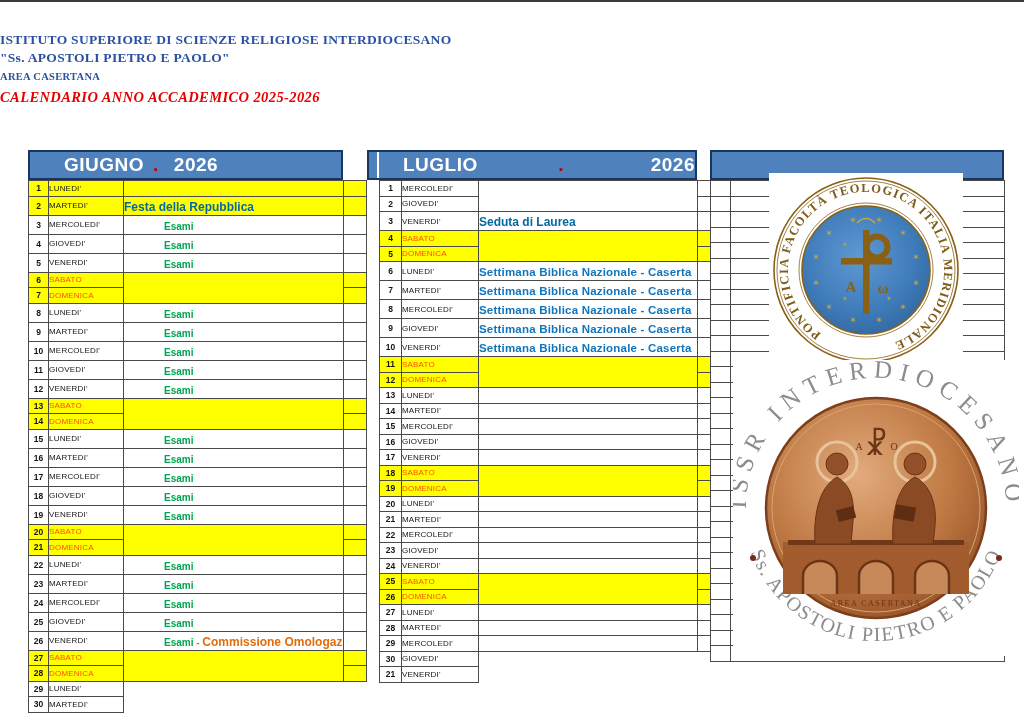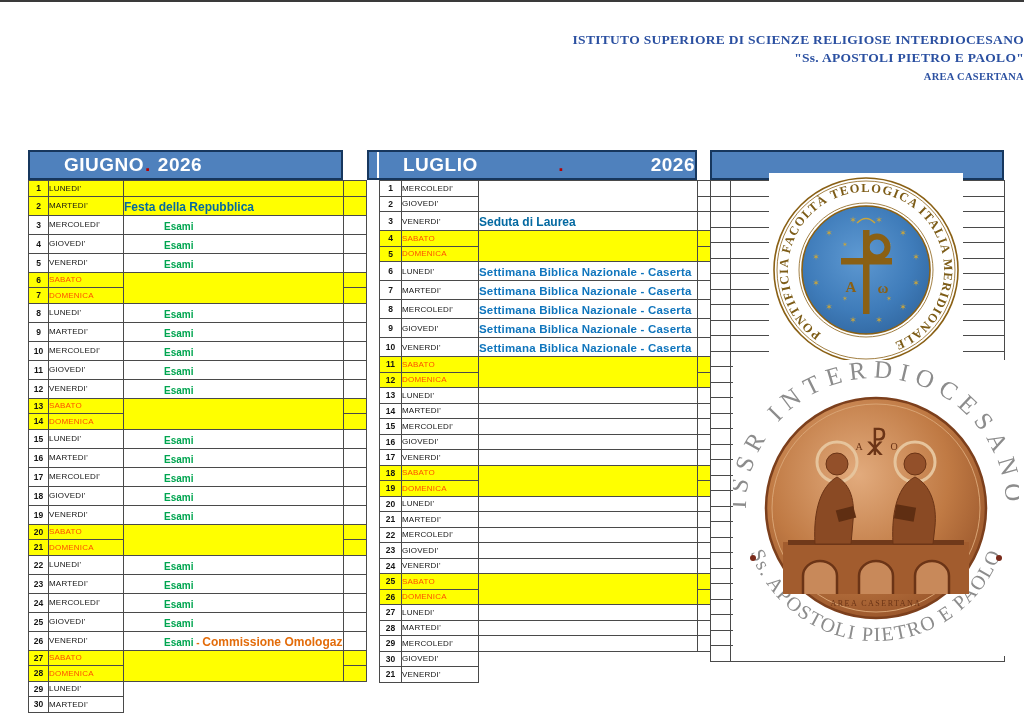--- a/index.html
+++ b/index.html
@@ -3,31 +3,31 @@
 <meta charset="utf-8">
 <style>
   html,body{margin:0;padding:0;}
   body{
     width:1024px;height:725px;position:relative;background:#ffffff;
     font-family:"Liberation Sans",sans-serif;overflow:hidden;
   }
   .top-edge{position:absolute;left:0;top:0;width:1024px;height:2px;background:#3a3a3a;}
 
   
-  .title-block{position:absolute;left:0;top:31px;width:1024px;text-align:right;
+  .title-block{position:absolute;left:0;top:31px;width:1024px;text-align:left;
     font-family:"Liberation Serif",serif;}
   .t1,.t2{font-size:13.5px;font-weight:bold;color:#2b50a1;letter-spacing:.3px;line-height:18px;}
   .t3{font-size:10.5px;font-weight:bold;color:#2b50a1;letter-spacing:.3px;line-height:16px;margin-top:2px;}
   .t4{font-size:14.5px;font-weight:bold;font-style:italic;color:#e60000;letter-spacing:.4px;line-height:20px;margin-top:2px;}
 
   
   .mhdr{position:absolute;top:150px;height:30px;background:#4f81bd;
     border:2px solid #17375e;box-sizing:border-box;color:#fff;
     display:flex;align-items:center;padding-left:34px;
-    font-weight:bold;font-size:19px;letter-spacing:.5px;}
+    font-weight:bold;font-size:19px;letter-spacing:.5px;gap:8px;}
   #mhdr-0{left:28px;width:315px;}
   #mhdr-1{left:367px;width:330px;justify-content:space-between;}
   #mhdr-2{left:710px;width:294px;padding-left:0;}
   .mhdr .dot{color:#b80000;margin:0 1px;}
   .mhdr .yr{margin-left:6px;}
   .notch{position:absolute;left:377px;top:152px;width:2px;height:26px;background:#fdfdfd;z-index:2;}
 
   
   table.cal{position:absolute;border-collapse:collapse;table-layout:fixed;}
   table.cal td{border:1px solid #4a4a4a;height:15.5px;padding:0;margin:0;
@@ -57,20 +57,21 @@
 </style>
 </head>
 <body>
 
 <div class="top-edge"></div>
 
 <div class="title-block">
   <div class="t1">ISTITUTO SUPERIORE DI SCIENZE RELIGIOSE INTERDIOCESANO</div>
   <div class="t2">"Ss. APOSTOLI PIETRO E PAOLO"</div>
   <div class="t3">AREA CASERTANA</div>
+  <div class="t4">CALENDARIO ANNO ACCADEMICO 2025-2026</div>
 </div>
 
 <div class="mhdr" id="mhdr-0">
   <span>GIUGNO</span>
     <span class="dot">.</span>
     <span class="yr">2026</span>
 </div>
 <div class="mhdr" id="mhdr-1">
   <span>LUGLIO</span>
     <span class="dot">.</span>

